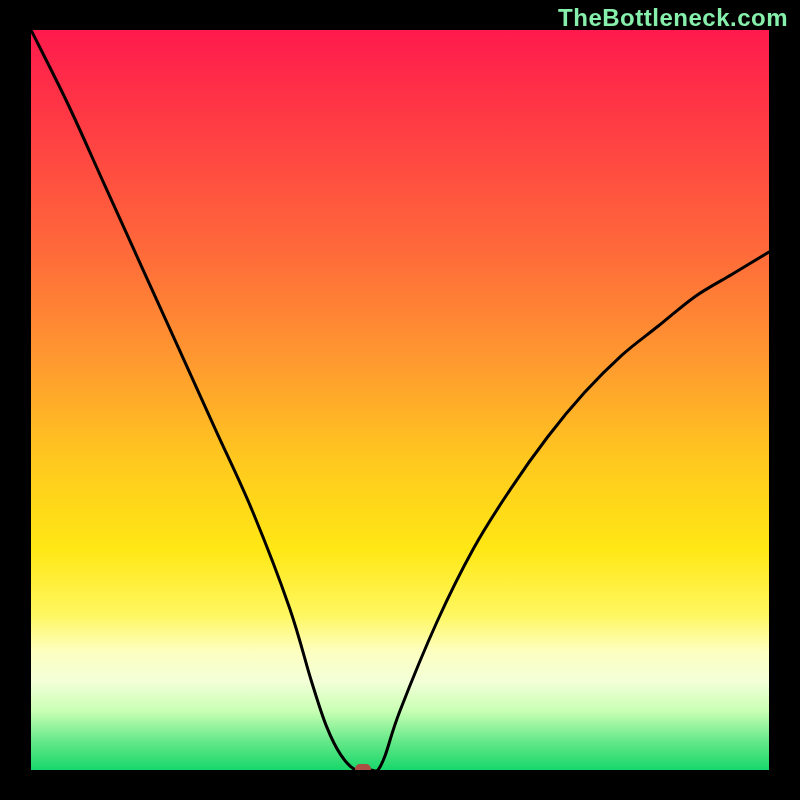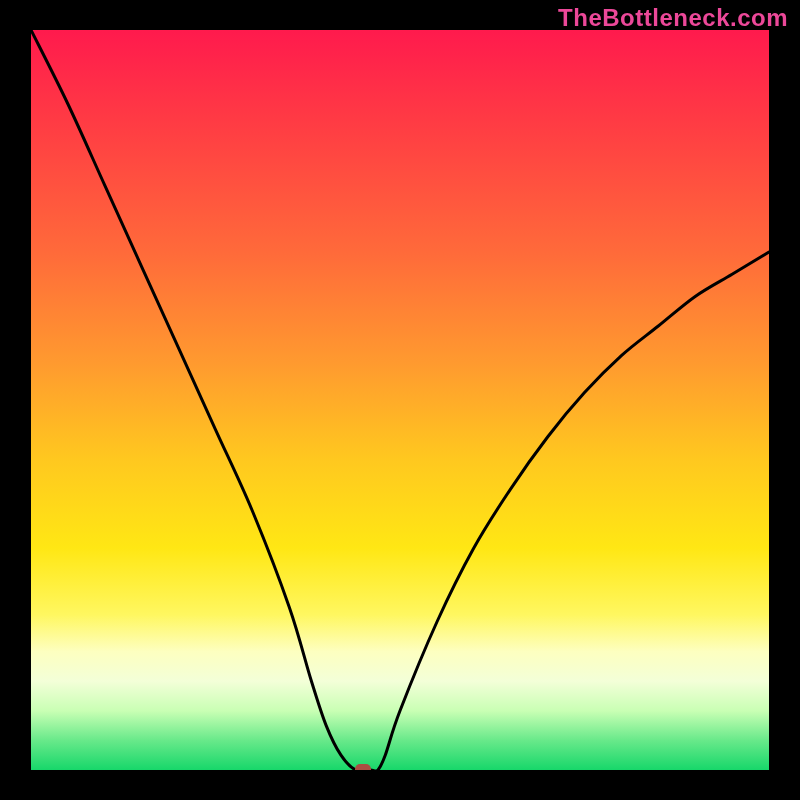--- a/index.html
+++ b/index.html
@@ -14,21 +14,21 @@
   .frame {
     position: relative;
     width: 800px;
     height: 800px;
     background: #000;
   }
   .attribution {
     position: absolute;
     top: 4px;
     right: 12px;
-    color: #ec4899;
+    color: #86efac;
     font-size: 24px;
     font-weight: 600;
     letter-spacing: 0.5px;
     z-index: 5;
   }
   .plot-area {
     position: absolute;
     left: 31px;
     top: 30px;
     width: 738px;

